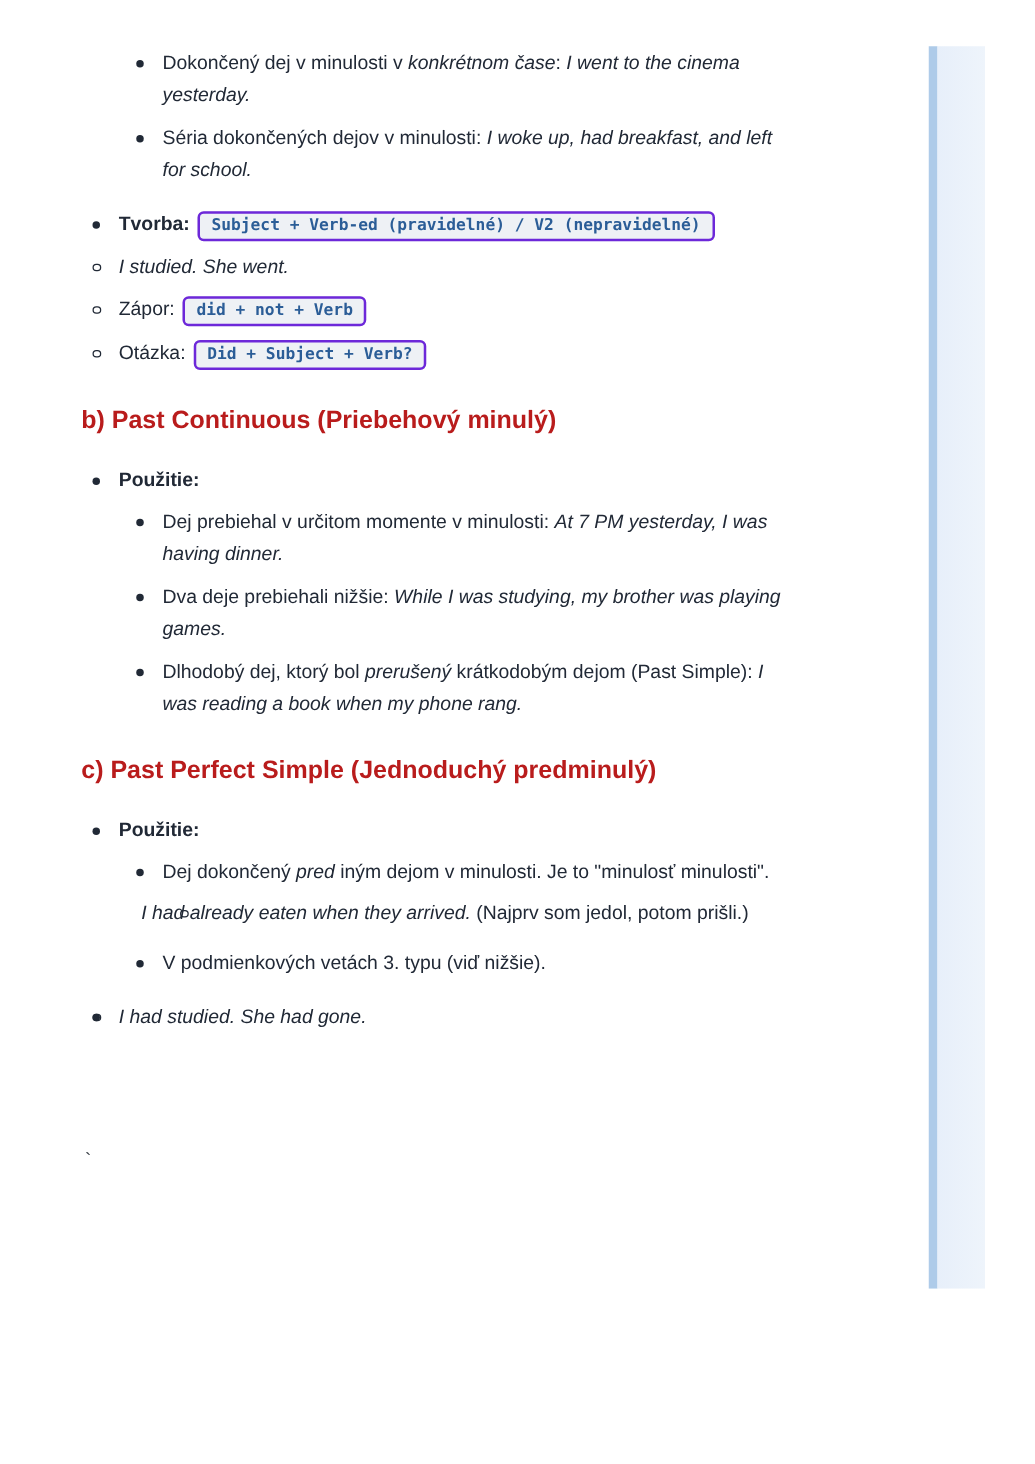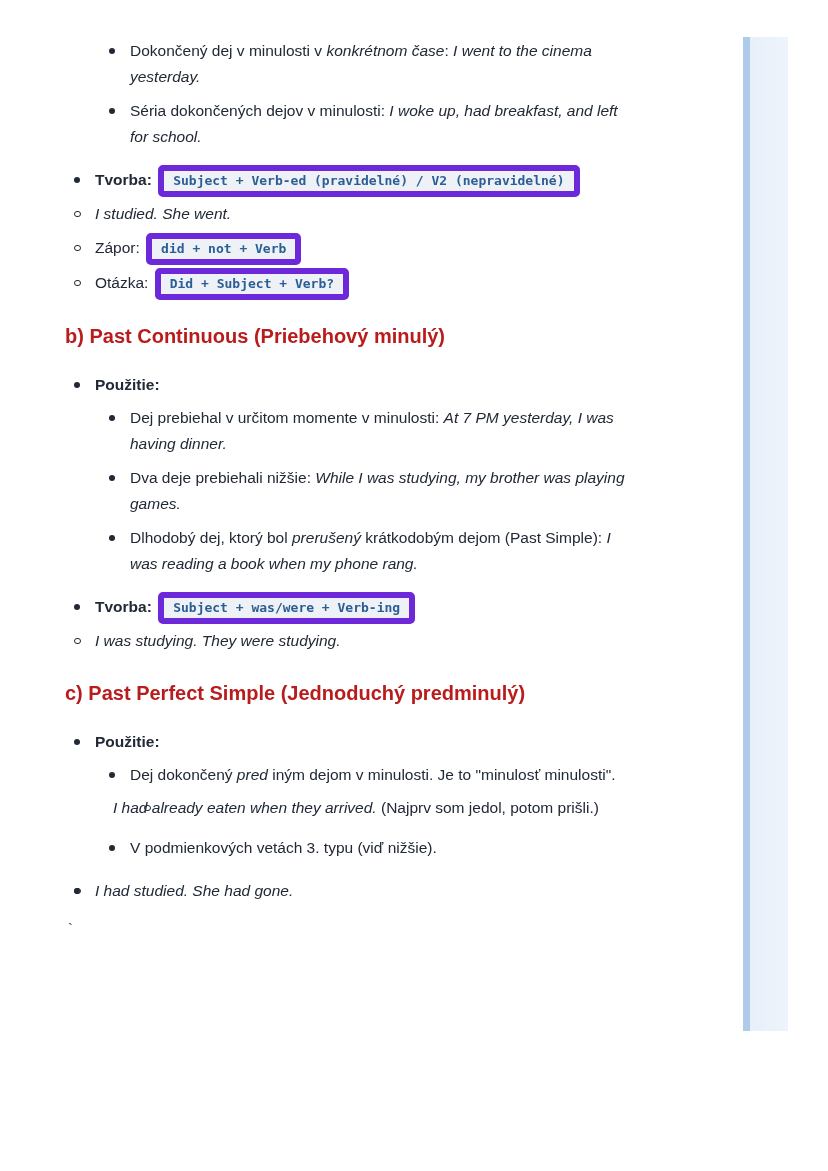--- a/index.html
+++ b/index.html
@@ -81,21 +81,21 @@
   
   .seg-r { font-style: normal; }
   .seg-i { font-style: italic; }
   .seg-b { font-weight: 700; }
   .seg-c {
     font-family: "DejaVu Sans Mono", "Liberation Mono", monospace;
     font-weight: 700;
     font-size: 13px;
     color: #2b5d97;
     background: #eef1f5;
-    border: 6px solid #6d28d9;
+    border: 2px solid #6d28d9;
     border-radius: 5px;
     padding: 2px 9px 3px 9px;
     margin-left: 2px;
     white-space: nowrap;
   }
 
   .stray-tick {
     position: absolute;
     left: 68px; top: 920px;
     font-size: 15px;
@@ -144,28 +144,20 @@
       <li>
         <div class="line"><span class="seg-b">Použitie:</span></div>
         <ul class="lvl2 sub-list" style="margin-left:-95px;">
           <li><span class="seg-r">Dej prebiehal v určitom momente v minulosti: </span><span class="seg-i">At 7 PM yesterday, I was having dinner.</span></li>
           <li><span class="seg-r">Dva deje prebiehali nižšie: </span><span class="seg-i">While I was studying, my brother was playing games.</span></li>
           <li><span class="seg-r">Dlhodobý dej, ktorý bol </span><span class="seg-i">prerušený</span><span class="seg-r"> krátkodobým dejom (Past Simple): </span><span class="seg-i">I was reading a book when my phone rang.</span></li>
         </ul>
       </li>
     </ul>
 
-    <ul class="lvl1 block" style="margin-top:15px;">
-      <li>
-        <div class="line"><span class="seg-b">Tvorba:</span><span class="seg-r"> </span><span class="seg-c">Subject + was/were + Verb-ing</span></div>
-        <ul class="lvl2 circ sub-list" style="margin-left:-130px;">
-          <li><span class="seg-i">I was studying. They were studying.</span></li>
-        </ul>
-      </li>
-    </ul>
 
     <h2>c) Past Perfect Simple (Jednoduchý predminulý)</h2>
 
     <ul class="lvl1 block">
       <li>
         <div class="line"><span class="seg-b">Použitie:</span></div>
         <ul class="lvl2 sub-list" style="margin-left:-95px;">
           <li>
             <div class="line"><span class="seg-r">Dej dokončený </span><span class="seg-i">pred</span><span class="seg-r"> iným dejom v minulosti. Je to "minulosť minulosti".</span></div>
             <ul class="lvl3 circ sub-list" style="margin-left:-130px;">

